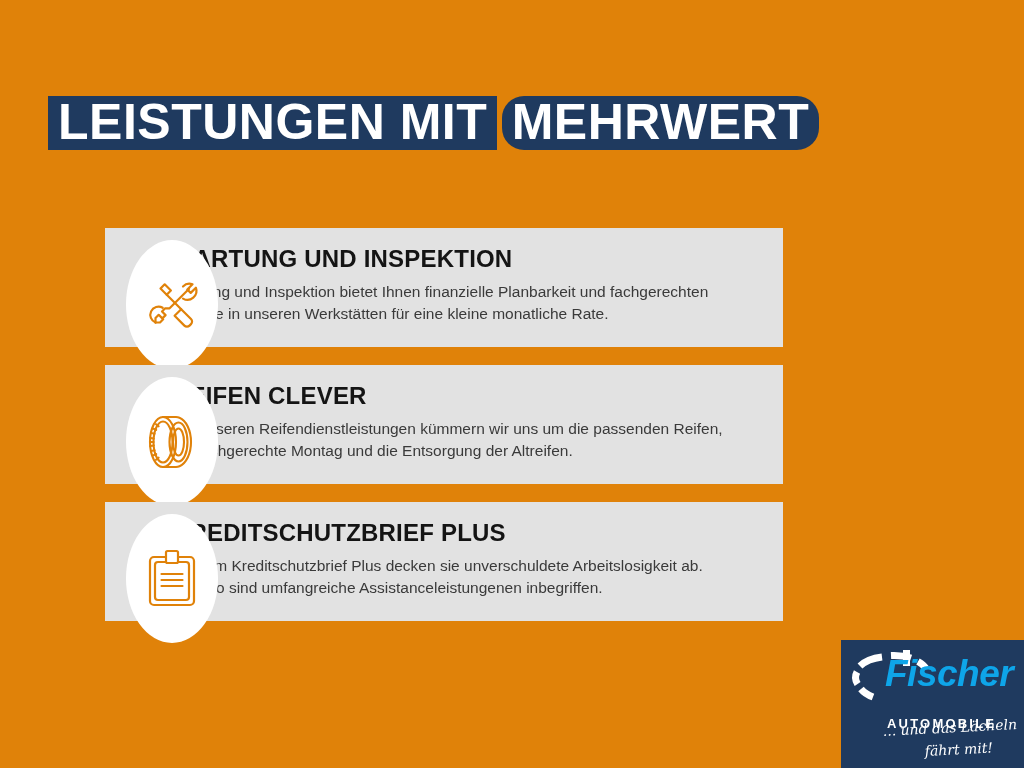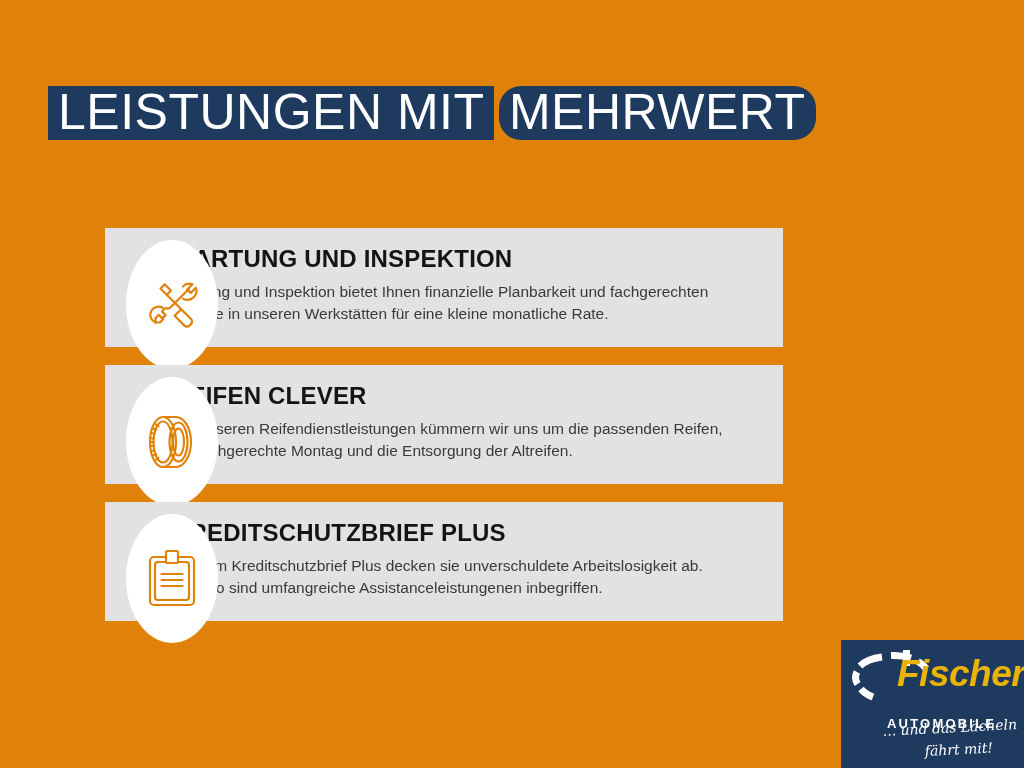--- a/index.html
+++ b/index.html
@@ -10,28 +10,28 @@
     overflow:hidden;
   }
   .stage { position:relative; width:1024px; height:768px; background:#E08209; }
 
   
   .title-block { position:absolute; left:48px; top:66px; }
   .title-bar {
     display:inline-block;
     background:#1F3A5F;
     color:#FFFFFF;
-    font-weight:normal;
+    font-weight:bold;
     font-size:50px;
     line-height:52px;
     letter-spacing:0.5px;
     padding:0 10px 2px 10px;
     white-space:nowrap;
   }
-  .title-line2 { margin-top:20px;border-radius:22px; }
+  .title-line2 { margin-top:30px;border-radius:22px; }
 
   
   .card {
     position:absolute;
     left:105px;
     width:678px;
     height:119px;
     background:#E2E2E2;
   }
   .card1 { top:228px; }
@@ -76,23 +76,23 @@
     left:841px;
     top:640px;
     width:183px;
     height:128px;
     background:#1F3A5F;
     overflow:hidden;
   }
   .logo-mark { position:absolute; left:8px; top:8px; width:168px; height:62px; }
   .logo-word {
     position:absolute;
-    left:56px;
+    left:44px;
     top:14px;
-    color:#eab308;
+    color:#0ea5e9;
     font-size:37px;
     font-weight:bold;
     font-style:italic;
     letter-spacing:-0.5px;
     line-height:40px;
   }
   .logo-sub {
     position:absolute;
     left:46px;
     top:76px;

